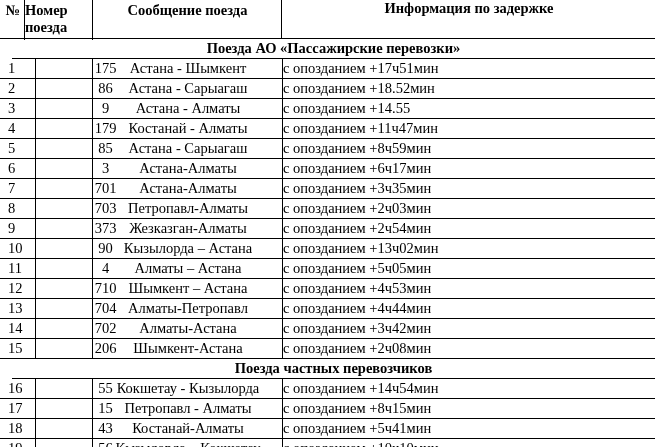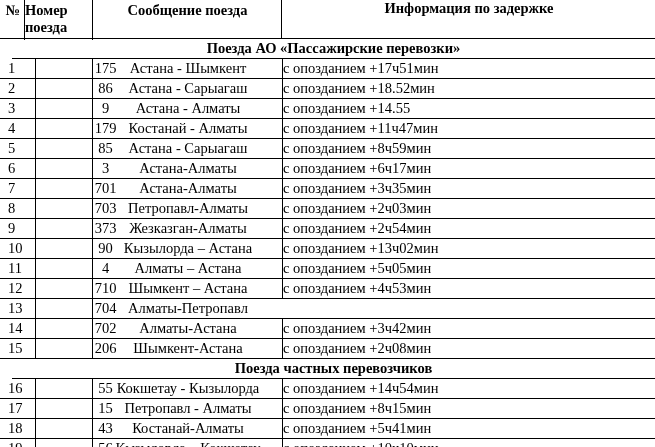--- a/index.html
+++ b/index.html
@@ -120,20 +120,21 @@
       <div class="row">
         <div class="c c1">12</div>
         <div class="c c2">710</div>
         <div class="c c3">Шымкент – Астана</div>
         <div class="c c4">с опозданием +4ч53мин</div>
       </div>
       <div class="row">
         <div class="c c1">13</div>
         <div class="c c2">704</div>
         <div class="c c3">Алматы-Петропавл</div>
+        <div class="c c4">с опозданием +4ч44мин</div>
       </div>
       <div class="row">
         <div class="c c1">14</div>
         <div class="c c2">702</div>
         <div class="c c3">Алматы-Астана</div>
         <div class="c c4">с опозданием +3ч42мин</div>
       </div>
       <div class="row">
         <div class="c c1">15</div>
         <div class="c c2">206</div>

